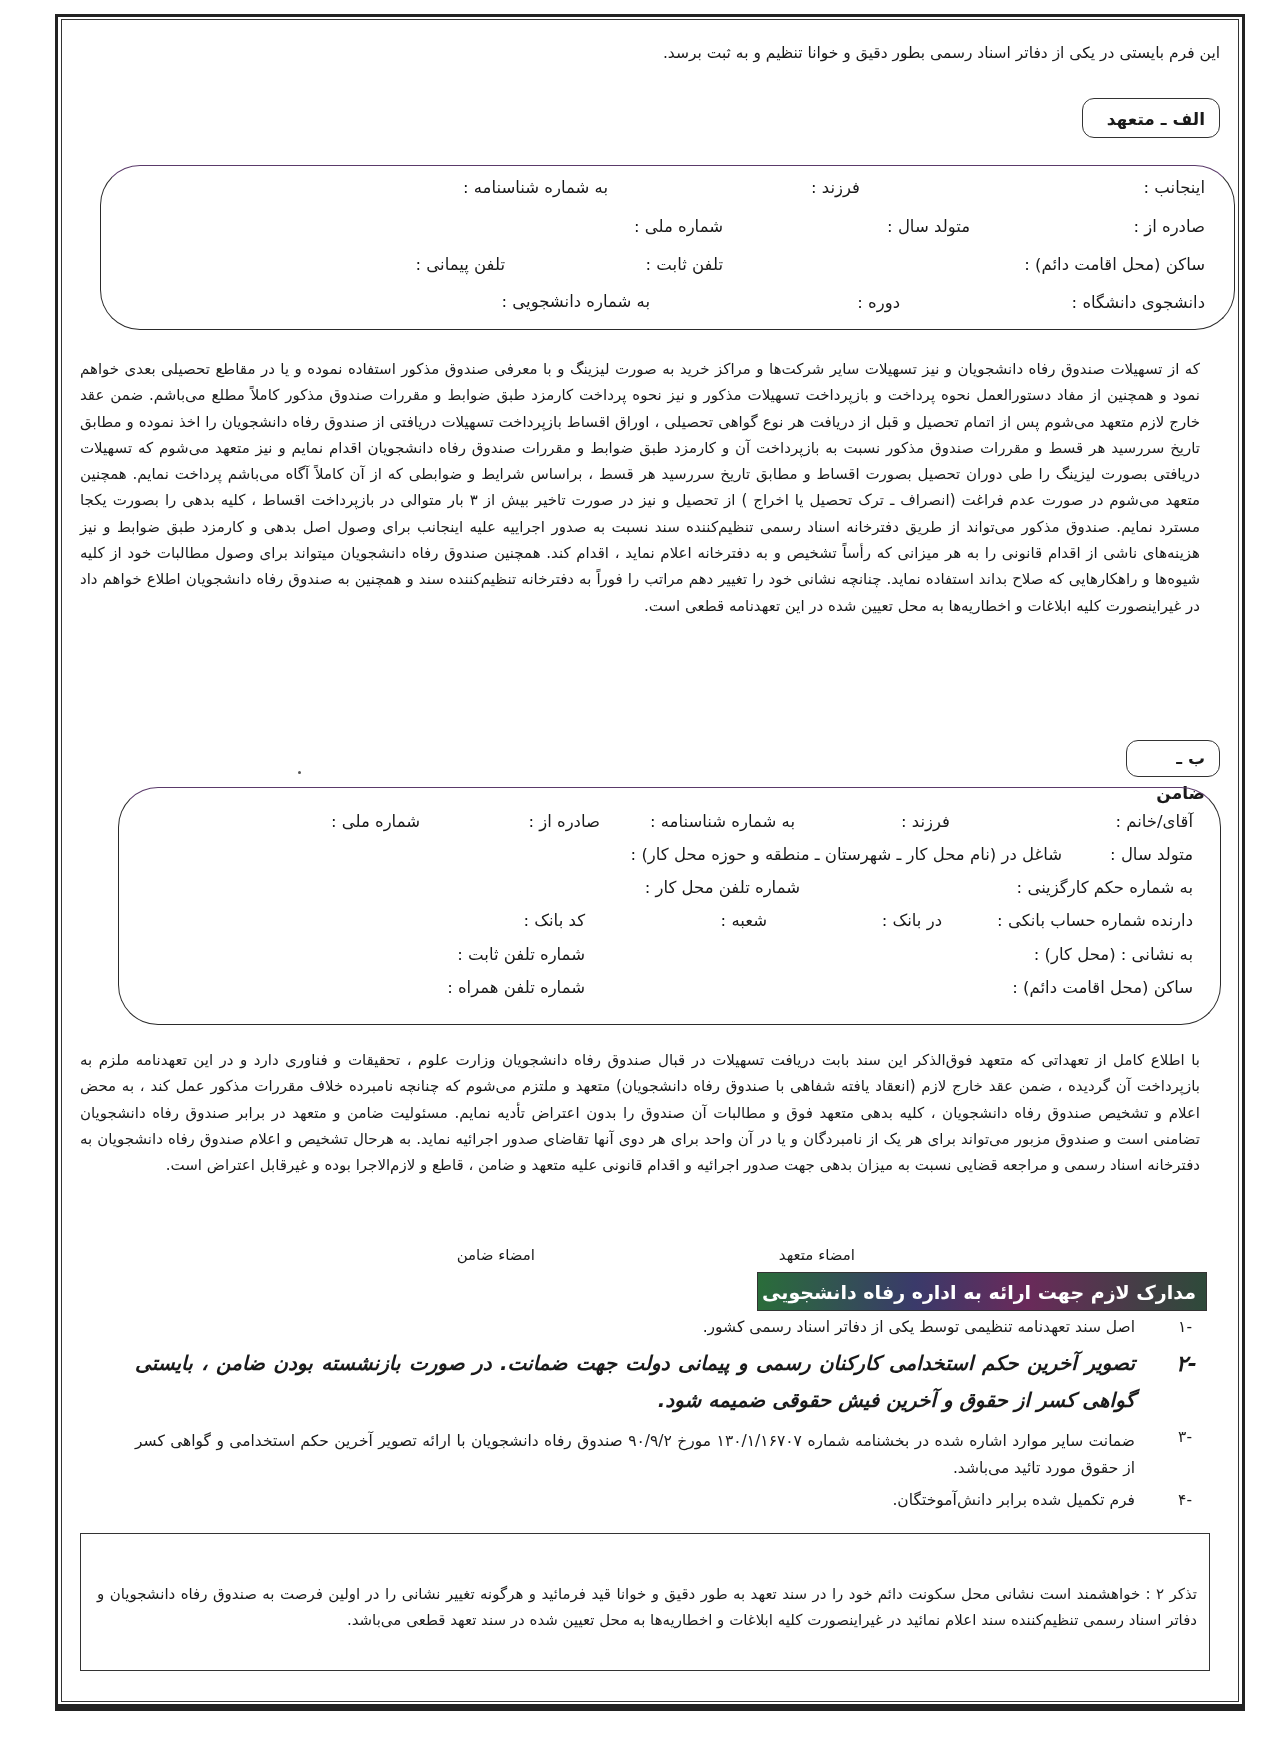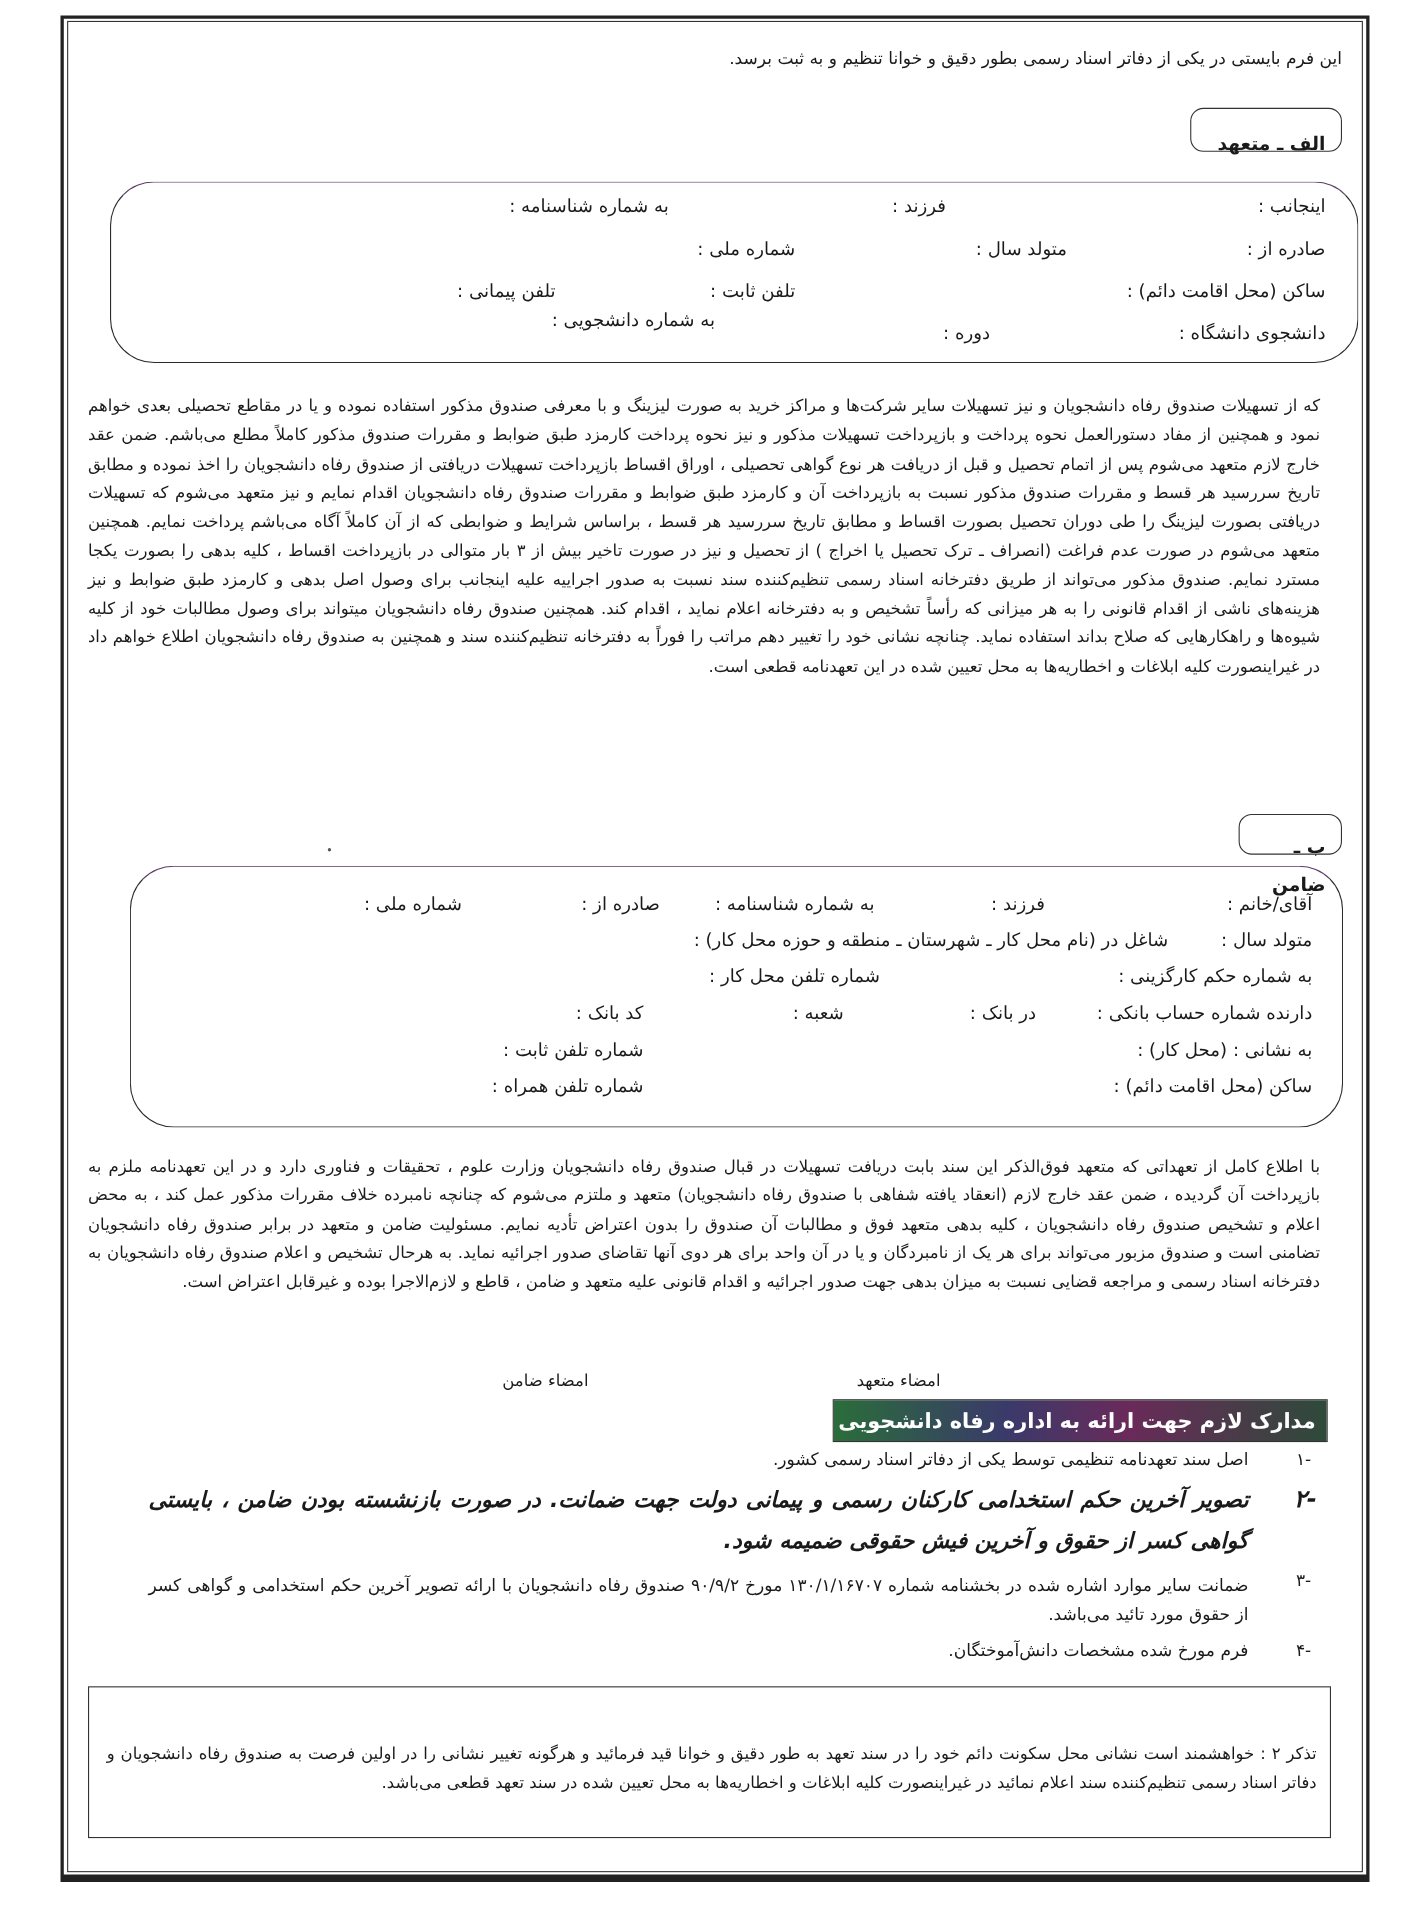--- a/index.html
+++ b/index.html
@@ -12,21 +12,21 @@
     border:3px solid #222; border-bottom-width:7px; box-sizing:border-box;
   }
   .frame-inner {
     position:absolute; left:61px; top:19px; width:1178px; height:1683px;
     border:1.5px solid #333; box-sizing:border-box;
   }
   .txt { position:absolute; white-space:nowrap; direction:rtl; }
   .intro { right:55px; top:44px; font-size:15.5px; }
   .label-box {
     position:absolute; border:1.5px solid #333; border-radius:12px;
-    font-weight:bold; font-size:17px; padding:12px 14px; line-height:40px; height:40px;
+    font-weight:bold; font-size:17px; padding:0 14px; line-height:40px; height:40px;
     box-sizing:border-box; background:#fff;
   }
   .lbl-a { right:55px; top:98px; width:138px; text-align:right; }
   .lbl-b { right:55px; top:740px; width:94px; height:37px; line-height:35px; text-align:right;}
   .round-box {
     position:absolute; border:1.8px solid #2a2a2a; box-sizing:border-box;
     border-radius:40px 40px 40px 40px; border-top-color:#5a3a6a;
   }
   .box-a { left:100px; top:165px; width:1135px; height:165px; }
   .box-b { left:118px; top:787px; width:1103px; height:238px; }
@@ -67,21 +67,21 @@
 <div class="txt field" style="right:70px; top:217px;">صادره از :</div>
 <div class="txt field" style="right:305px; top:217px;">متولد سال :</div>
 <div class="txt field" style="right:552px; top:217px;">شماره ملی :</div>
 
 <div class="txt field" style="right:70px; top:255px;">ساکن (محل اقامت دائم) :</div>
 <div class="txt field" style="right:552px; top:255px;">تلفن ثابت :</div>
 <div class="txt field" style="right:770px; top:255px;">تلفن پیمانی :</div>
 
 <div class="txt field" style="right:70px; top:293px;">دانشجوی دانشگاه :</div>
 <div class="txt field" style="right:375px; top:293px;">دوره :</div>
-<div class="txt field" style="right:625px; top:281px;">به شماره دانشجویی :</div>
+<div class="txt field" style="right:625px; top:292px;">به شماره دانشجویی :</div>
 
 <div class="para para1">که از تسهیلات صندوق رفاه دانشجویان و نیز تسهیلات سایر شرکت‌ها و مراکز خرید به صورت لیزینگ و با معرفی صندوق مذکور استفاده نموده و یا در مقاطع تحصیلی بعدی خواهم نمود و همچنین از مفاد دستورالعمل نحوه پرداخت و بازپرداخت تسهیلات مذکور و نیز نحوه پرداخت کارمزد طبق ضوابط و مقررات صندوق مذکور کاملاً مطلع می‌باشم. ضمن عقد خارج لازم متعهد می‌شوم پس از اتمام تحصیل و قبل از دریافت هر نوع گواهی تحصیلی ، اوراق اقساط بازپرداخت تسهیلات دریافتی از صندوق رفاه دانشجویان را اخذ نموده و مطابق تاریخ سررسید هر قسط و مقررات صندوق مذکور نسبت به بازپرداخت آن و کارمزد طبق ضوابط و مقررات صندوق رفاه دانشجویان اقدام نمایم و نیز متعهد می‌شوم که تسهیلات دریافتی بصورت لیزینگ را طی دوران تحصیل بصورت اقساط و مطابق تاریخ سررسید هر قسط ، براساس شرایط و ضوابطی که از آن کاملاً آگاه می‌باشم پرداخت نمایم. همچنین متعهد می‌شوم در صورت عدم فراغت (انصراف ـ ترک تحصیل یا اخراج ) از تحصیل و نیز در صورت تاخیر بیش از ۳ بار متوالی در بازپرداخت اقساط ، کلیه بدهی را بصورت یکجا مسترد نمایم. صندوق مذکور می‌تواند از طریق دفترخانه اسناد رسمی تنظیم‌کننده سند نسبت به صدور اجراییه علیه اینجانب برای وصول اصل بدهی و کارمزد طبق ضوابط و نیز هزینه‌های ناشی از اقدام قانونی را به هر میزانی که رأساً تشخیص و به دفترخانه اعلام نماید ، اقدام کند. همچنین صندوق رفاه دانشجویان میتواند برای وصول مطالبات خود از کلیه شیوه‌ها و راهکارهایی که صلاح بداند استفاده نماید. چنانچه نشانی خود را تغییر دهم مراتب را فوراً به دفترخانه تنظیم‌کننده سند و همچنین به صندوق رفاه دانشجویان اطلاع خواهم داد در غیراینصورت کلیه ابلاغات و اخطاریه‌ها به محل تعیین شده در این تعهدنامه قطعی است.</div>
 
 <div class="label-box lbl-b">ب ـ ضامن</div>
 <div class="dot" style="left:298px; top:771px;"></div>
 <div class="round-box box-b"></div>
 
 <div class="txt field" style="right:82px; top:812px;">آقای/خانم :</div>
 <div class="txt field" style="right:325px; top:812px;">فرزند :</div>
 <div class="txt field" style="right:480px; top:812px;">به شماره شناسنامه :</div>
@@ -115,17 +115,17 @@
 <div class="li-num" style="right:83px; top:1318px;">-۱</div>
 <div class="li-text" style="right:140px; top:1318px; white-space:nowrap;">اصل سند تعهدنامه تنظیمی توسط یکی از دفاتر اسناد رسمی کشور.</div>
 
 <div class="li-num li-bold" style="right:78px; top:1345px; font-size:22px;">-۲</div>
 <div class="li-text li-bold" style="right:140px; top:1345px; width:1000px; text-align:justify;">تصویر آخرین حکم استخدامی کارکنان رسمی و پیمانی دولت جهت ضمانت. در صورت بازنشسته بودن ضامن ، بایستی گواهی کسر از حقوق و آخرین فیش حقوقی ضمیمه شود.</div>
 
 <div class="li-num" style="right:83px; top:1428px;">-۳</div>
 <div class="li-text" style="right:140px; top:1428px; width:1000px; line-height:27px; text-align:justify;">ضمانت سایر موارد اشاره شده در بخشنامه شماره ۱۳۰/۱/۱۶۷۰۷ مورخ ۹۰/۹/۲ صندوق رفاه دانشجویان با ارائه تصویر آخرین حکم استخدامی و گواهی کسر از حقوق مورد تائید می‌باشد.</div>
 
 <div class="li-num" style="right:83px; top:1491px;">-۴</div>
-<div class="li-text" style="right:140px; top:1491px; white-space:nowrap;">فرم مورخ شده مشخصات دانش‌آموختگان.</div>
+<div class="li-text" style="right:140px; top:1491px; white-space:nowrap;">فرم تکمیل شده برابر دانش‌آموختگان.</div>
 
 <div class="note-box">
   <div class="note" style="top:47px;">تذکر ۲ : خواهشمند است نشانی محل سکونت دائم خود را در سند تعهد به طور دقیق و خوانا قید فرمائید و هرگونه تغییر نشانی را در اولین فرصت به صندوق رفاه دانشجویان و دفاتر اسناد رسمی تنظیم‌کننده سند اعلام نمائید در غیراینصورت کلیه ابلاغات و اخطاریه‌ها به محل تعیین شده در سند تعهد قطعی می‌باشد.</div>
 </div>
 
 </body></html>

